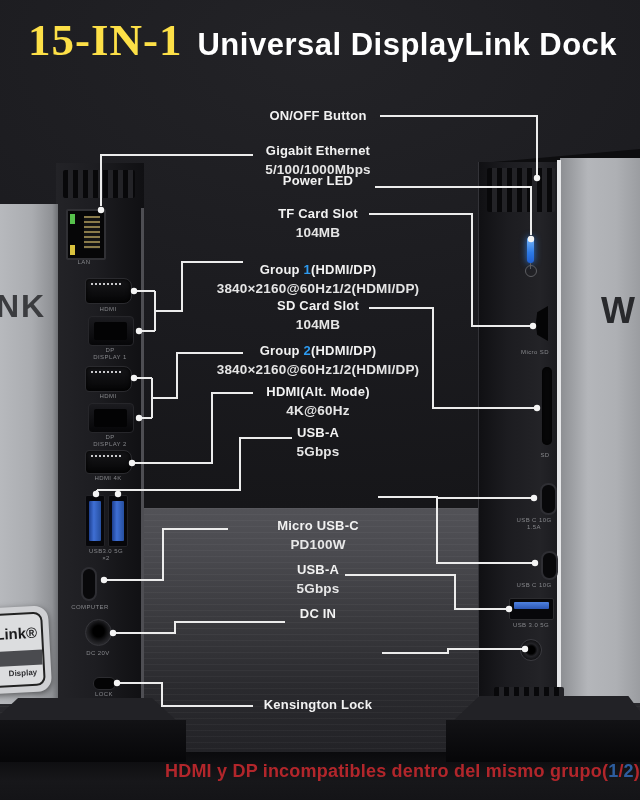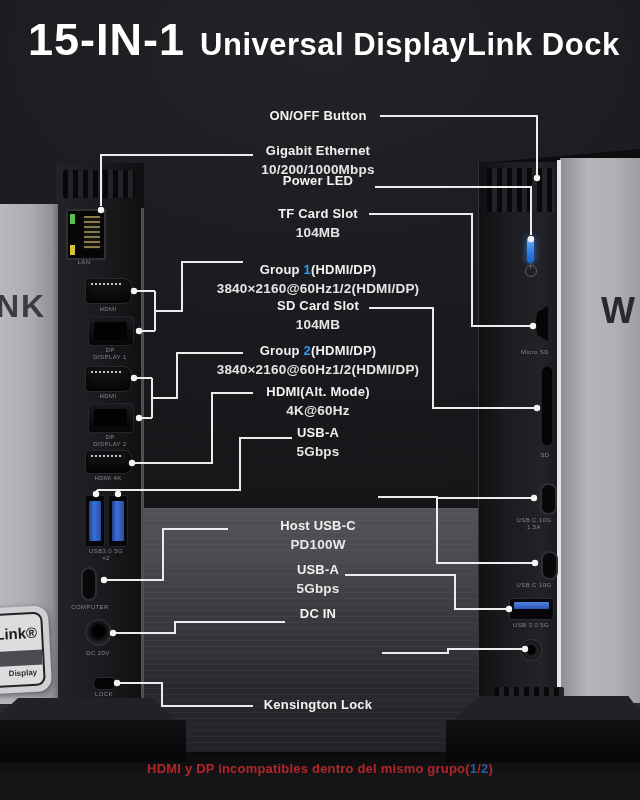--- a/index.html
+++ b/index.html
@@ -111,22 +111,22 @@
           background:linear-gradient(180deg,#4f82e0,#2a55b4);border-radius:1px;}
   .jack{position:absolute;left:520px;top:639px;width:20px;height:20px;border-radius:50%;
         background:radial-gradient(circle,#000 0 28%,#232327 45%,#0e0e10 75%,#333 100%);
         border:1px solid #3a3a3f;}
 
   
   .stand-top{position:absolute;background:#222226;}
   .stand-front{position:absolute;background:linear-gradient(180deg,#121215,#060608);}
 
   
-  .footnote{position:absolute;left:0;top:761px;width:640px;text-align:center;
-            font-size:13px;font-weight:700;letter-spacing:0.2px;}
+  .footnote{position:absolute;left:0;top:761px;width:640px;text-align:right;
+            font-size:18px;font-weight:700;letter-spacing:0.2px;}
 </style>
 </head>
 <body>
 
 <div class="scene">
 
   <div class="bg-top"></div>
   <div class="table"></div>
   <div class="bottom-band"></div>
 
@@ -253,31 +253,31 @@
       <circle cx="509" cy="609" r="3.2"></circle>
     <path d="M285 622 H175 V633 H116"></path>
       <circle cx="113" cy="633" r="3.2"></circle>
     <path d="M382 653 H448 V649 H522"></path>
       <circle cx="525" cy="649" r="3.2"></circle>
     <path d="M253 706 H162 V683 H120"></path>
       <circle cx="117" cy="683" r="3.2"></circle>
   </svg>
 
   <div class="title-bar">
-    <span class="title-badge" id="titleBadge" style="color: #ffffff;">15-IN-1</span>
+    <span class="title-badge" id="titleBadge" style="color: #fde047; font-family: Liberation Serif, serif;">15-IN-1</span>
     <span class="title-main">Universal DisplayLink Dock</span>
   </div>
 
   <div class="callouts">
     <div class="callout" style="top:106px;">
       <div class="c-title">ON/OFF Button</div>
     </div>
     <div class="callout" style="top:141px;">
       <div class="c-title">Gigabit Ethernet</div>
-      <div class="c-sub">10/200/1000Mbps</div>
+      <div class="c-sub">5/100/1000Mbps</div>
     </div>
     <div class="callout" style="top:171px;">
       <div class="c-title">Power LED</div>
     </div>
     <div class="callout" style="top:204px;">
       <div class="c-title">TF Card Slot</div>
       <div class="c-sub">104MB</div>
     </div>
     <div class="callout" style="top:260px;">
       <div class="c-title"><span>Group </span><span class="num-blue" style="color: rgb(46, 155, 240);">1</span><span>(HDMI/DP)</span></div>
@@ -293,21 +293,21 @@
     </div>
     <div class="callout" style="top:382px;">
       <div class="c-title">HDMI(Alt. Mode)</div>
       <div class="c-sub">4K@60Hz</div>
     </div>
     <div class="callout" style="top:423px;">
       <div class="c-title">USB-A</div>
       <div class="c-sub">5Gbps</div>
     </div>
     <div class="callout" style="top:516px;">
-      <div class="c-title">Host USB-C</div>
+      <div class="c-title">Micro USB-C</div>
       <div class="c-sub">PD100W</div>
     </div>
     <div class="callout" style="top:560px;">
       <div class="c-title">USB-A</div>
       <div class="c-sub">5Gbps</div>
     </div>
     <div class="callout" style="top:604px;">
       <div class="c-title">DC IN</div>
     </div>
     <div class="callout" style="top:695px;">

